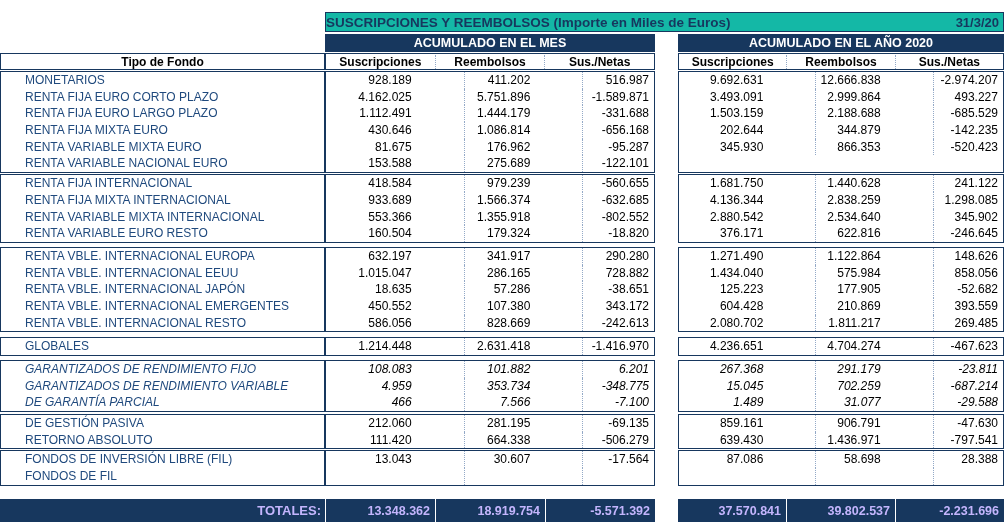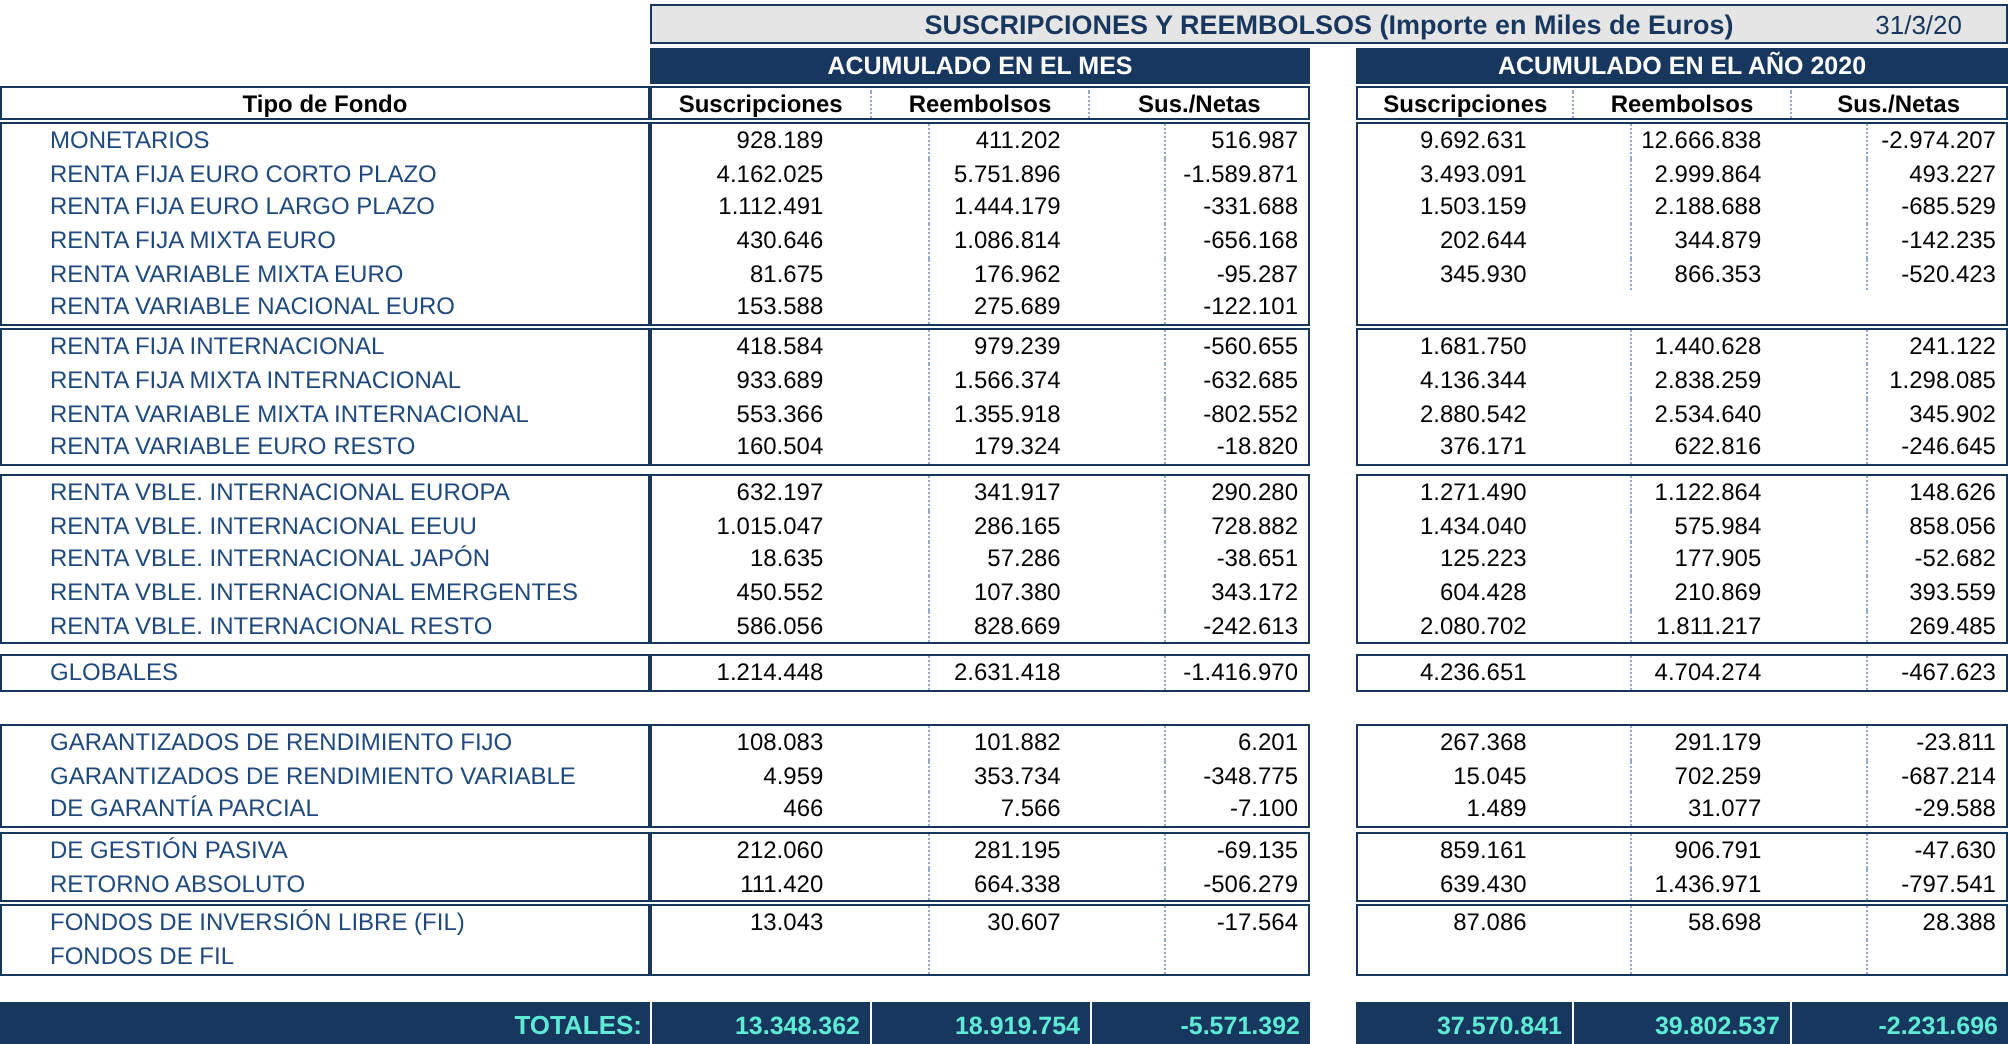--- a/index.html
+++ b/index.html
@@ -5,64 +5,64 @@
   * { margin:0; padding:0; box-sizing:border-box; }
   body { background:#fff; font-family:"Liberation Sans", sans-serif; }
   #app{
     position:relative; width:1004px; height:522px; background:#fff;
     font-size:12px; color:#000; overflow:hidden;
   }
   .row-grid{ display:grid; grid-template-columns:325px 330px 23px 326px; }
 
   
   .title-bar{
-    grid-column:2/5; margin-top:2px; height:20px;
-    border:1.5px solid #17375E; background:#e5e5e5;
-    display:flex; align-items:center; justify-content:center; position:relative;
+    grid-column:2/5; margin-top:12px; height:20px;
+    border:1.5px solid #17375E; background:#14b8a6;
+    display:flex; align-items:center; position:relative;
   }
   .title-text{ font-weight:bold; font-size:13.5px; color:#17375E; }
-  .title-date{ position:absolute; right:22px; font-weight:normal; font-size:13px; color:#17375E; }
+  .title-date{ position:absolute; right:4px; font-weight:bold; font-size:13px; color:#17375E; }
   .accum-bar{
     margin-top:2px; height:18px; background:#17375E; color:#fff;
     font-weight:bold; font-size:12.5px;
     display:flex; align-items:center; justify-content:center;
   }
   .hdr-row{ margin-top:1px; }
   .col-hdr{
     height:17px; border:1.5px solid #17375E; background:#fff;
     display:flex; align-items:center;
   }
   .fund-hdr{ justify-content:center; font-weight:bold; font-size:12px; }
   .hdr-cells{ padding:0; }
   .hdr-cell{ flex:1; text-align:center; font-weight:bold; font-size:12px; line-height:14px; }
   .hdr-cell + .hdr-cell{ border-left:1px dotted #93A9C7; }
 
   
   .group{ margin-top:1px; }
   .group:nth-child(3){ margin-top:4px; }
   .group:nth-child(4){ margin-top:5px; }
-  .group:nth-child(5){ margin-top:16px; }
+  .group:nth-child(5){ margin-top:4px;font-style:italic; }
   .group:nth-child(6){ margin-top:2px; }
   .group:nth-child(7){ margin-top:1px; }
   .block{ border:1.5px solid #17375E; background:#fff;padding-left:20px; }
   .name-cell{
     height:16.7px; line-height:16.7px; padding-left:4px;
     color:#1F497D; font-size:12px; white-space:nowrap; overflow:hidden;
   }
   .num-row{ display:flex; height:16.7px;gap:47px; }
   .num-cell{
     flex:1; text-align:right; padding-right:5px;
     font-size:12px; line-height:16.7px; color:#000; white-space:nowrap;
   }
   .num-cell + .num-cell{ border-left:1px dotted #93A9C7; }
 
   
   .totals-row{ margin-top:13px; }
   .total-bar{
-    height:24px; background:#17375E; color:#5eead4; font-weight:bold;
+    height:24px; background:#17375E; color:#c4b5fd; font-weight:bold;
     display:flex; align-items:stretch; font-size:12.5px;
   }
   .month-total{ grid-column:1/3; }
   .tot-label{
     flex:0 0 325px; display:flex; align-items:center; justify-content:flex-end;
     padding-right:4px; font-size:13px;
   }
   .tot-cell{
     flex:1; display:flex; align-items:center; justify-content:flex-end;
     padding-right:5px;

